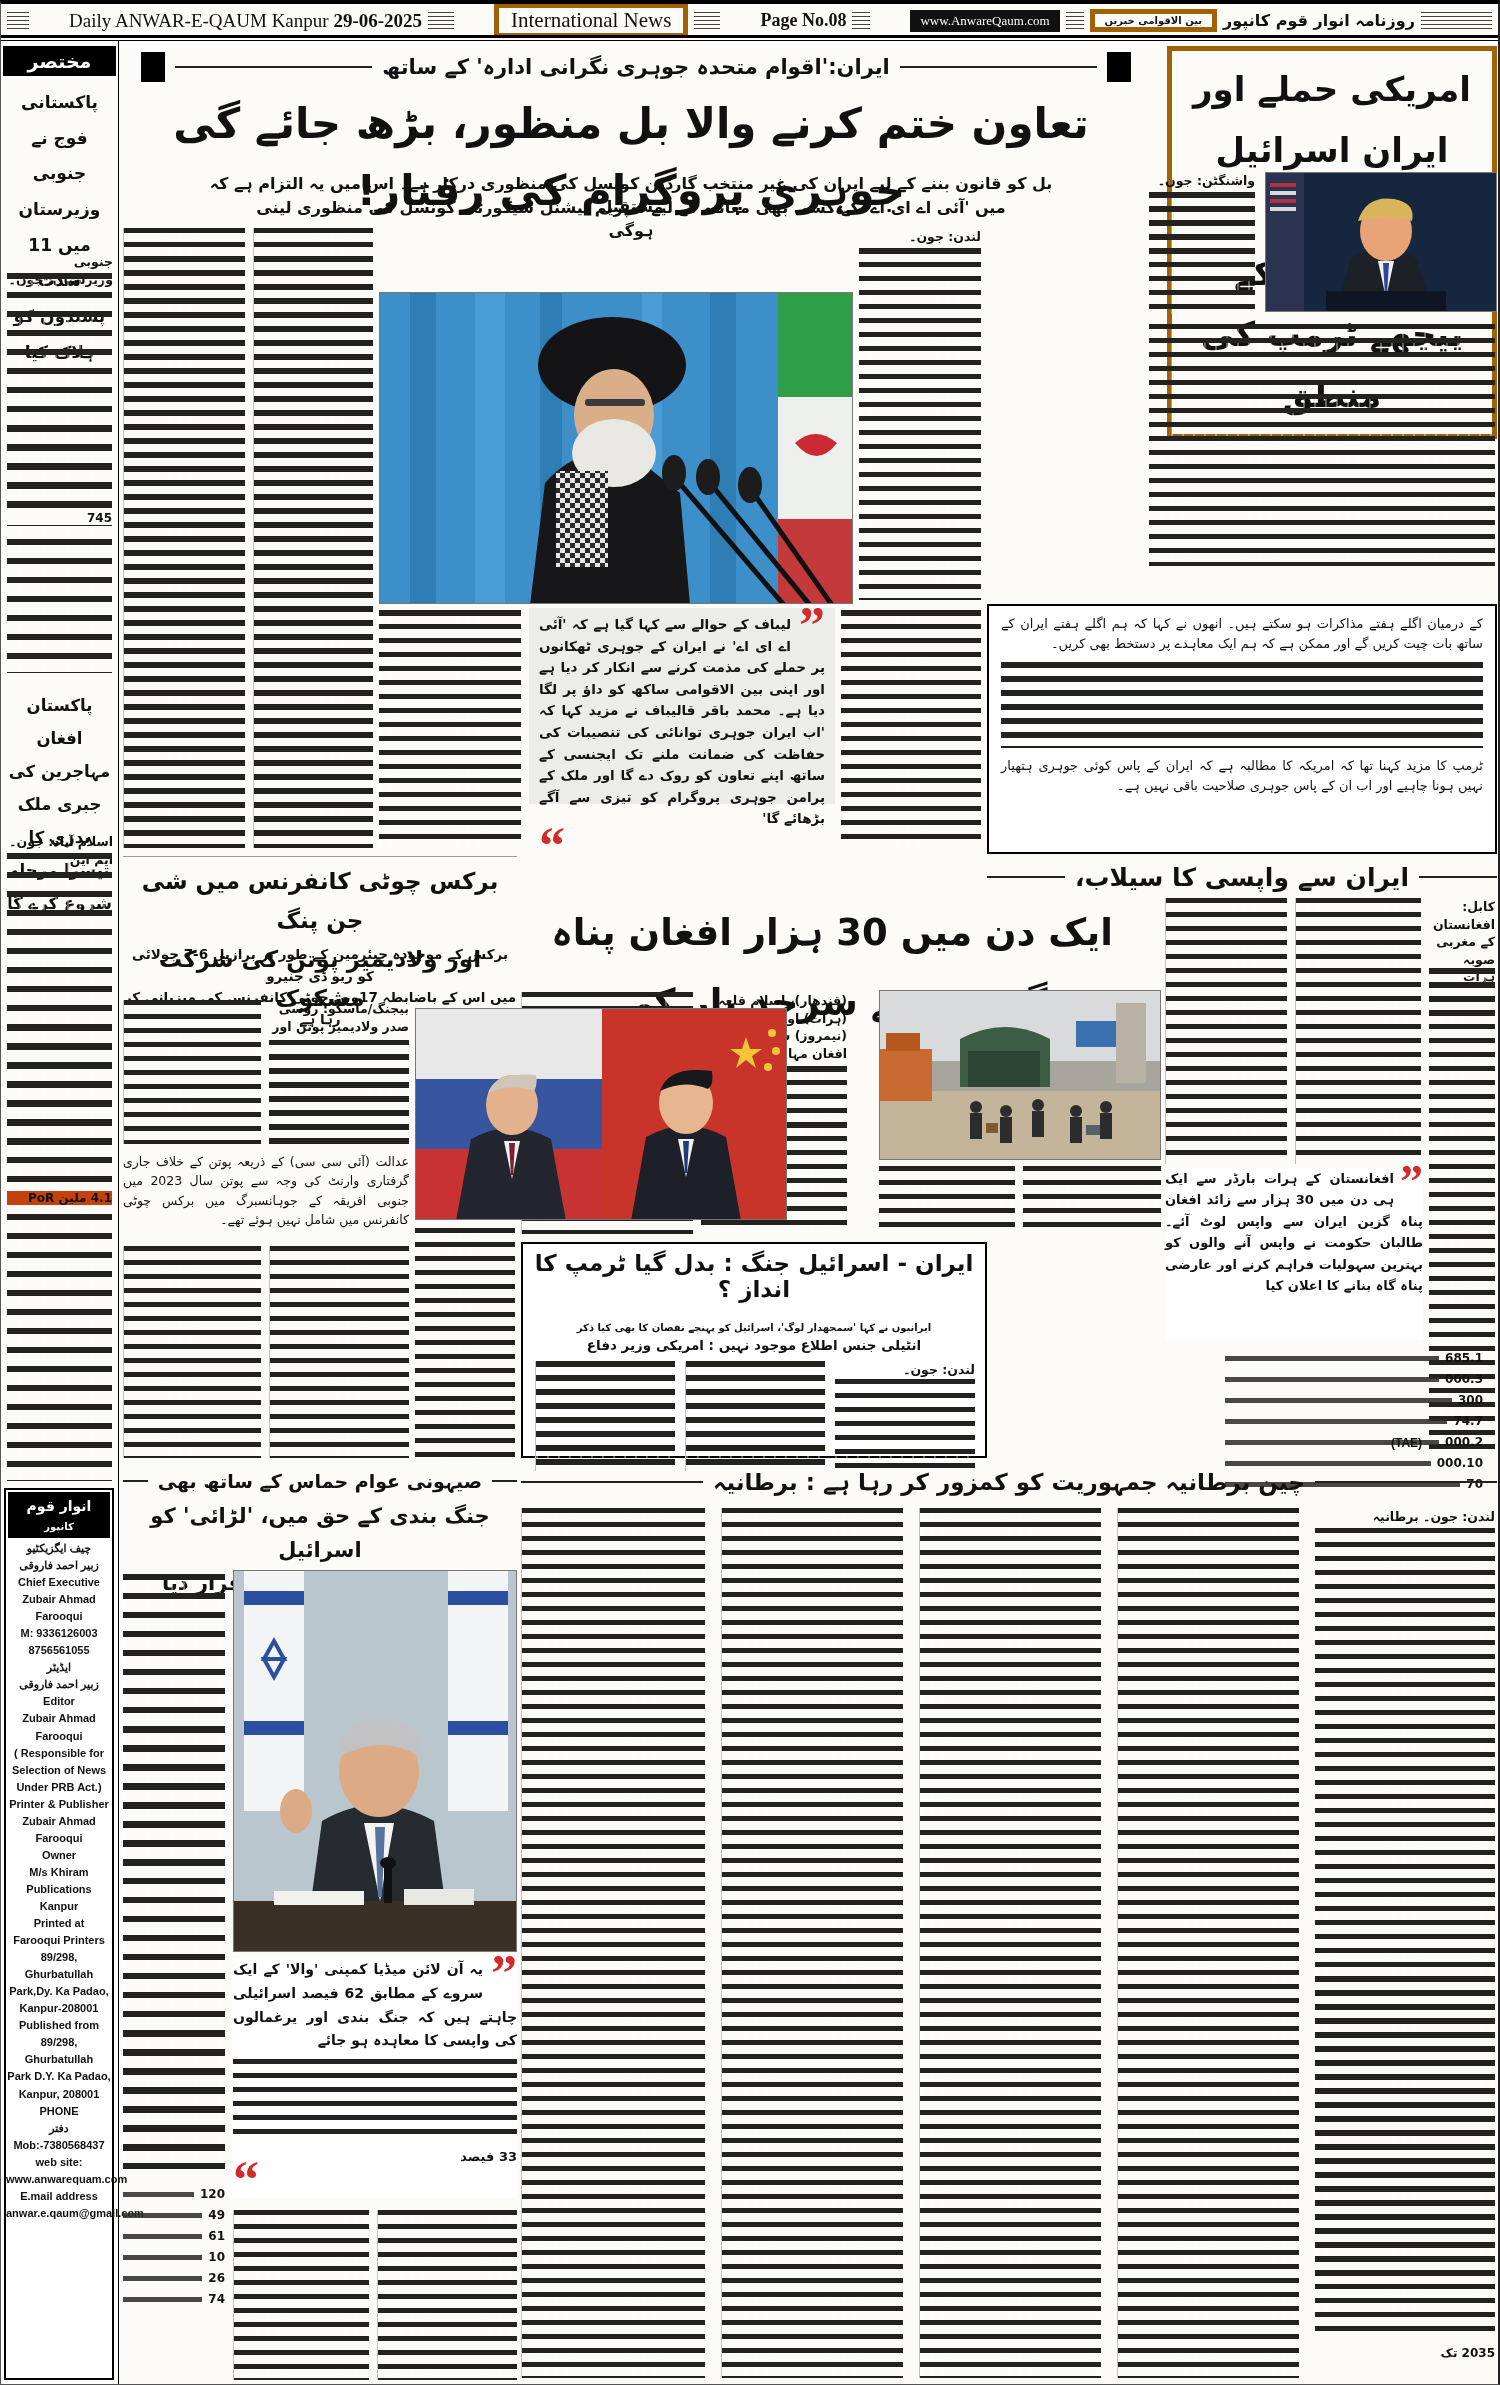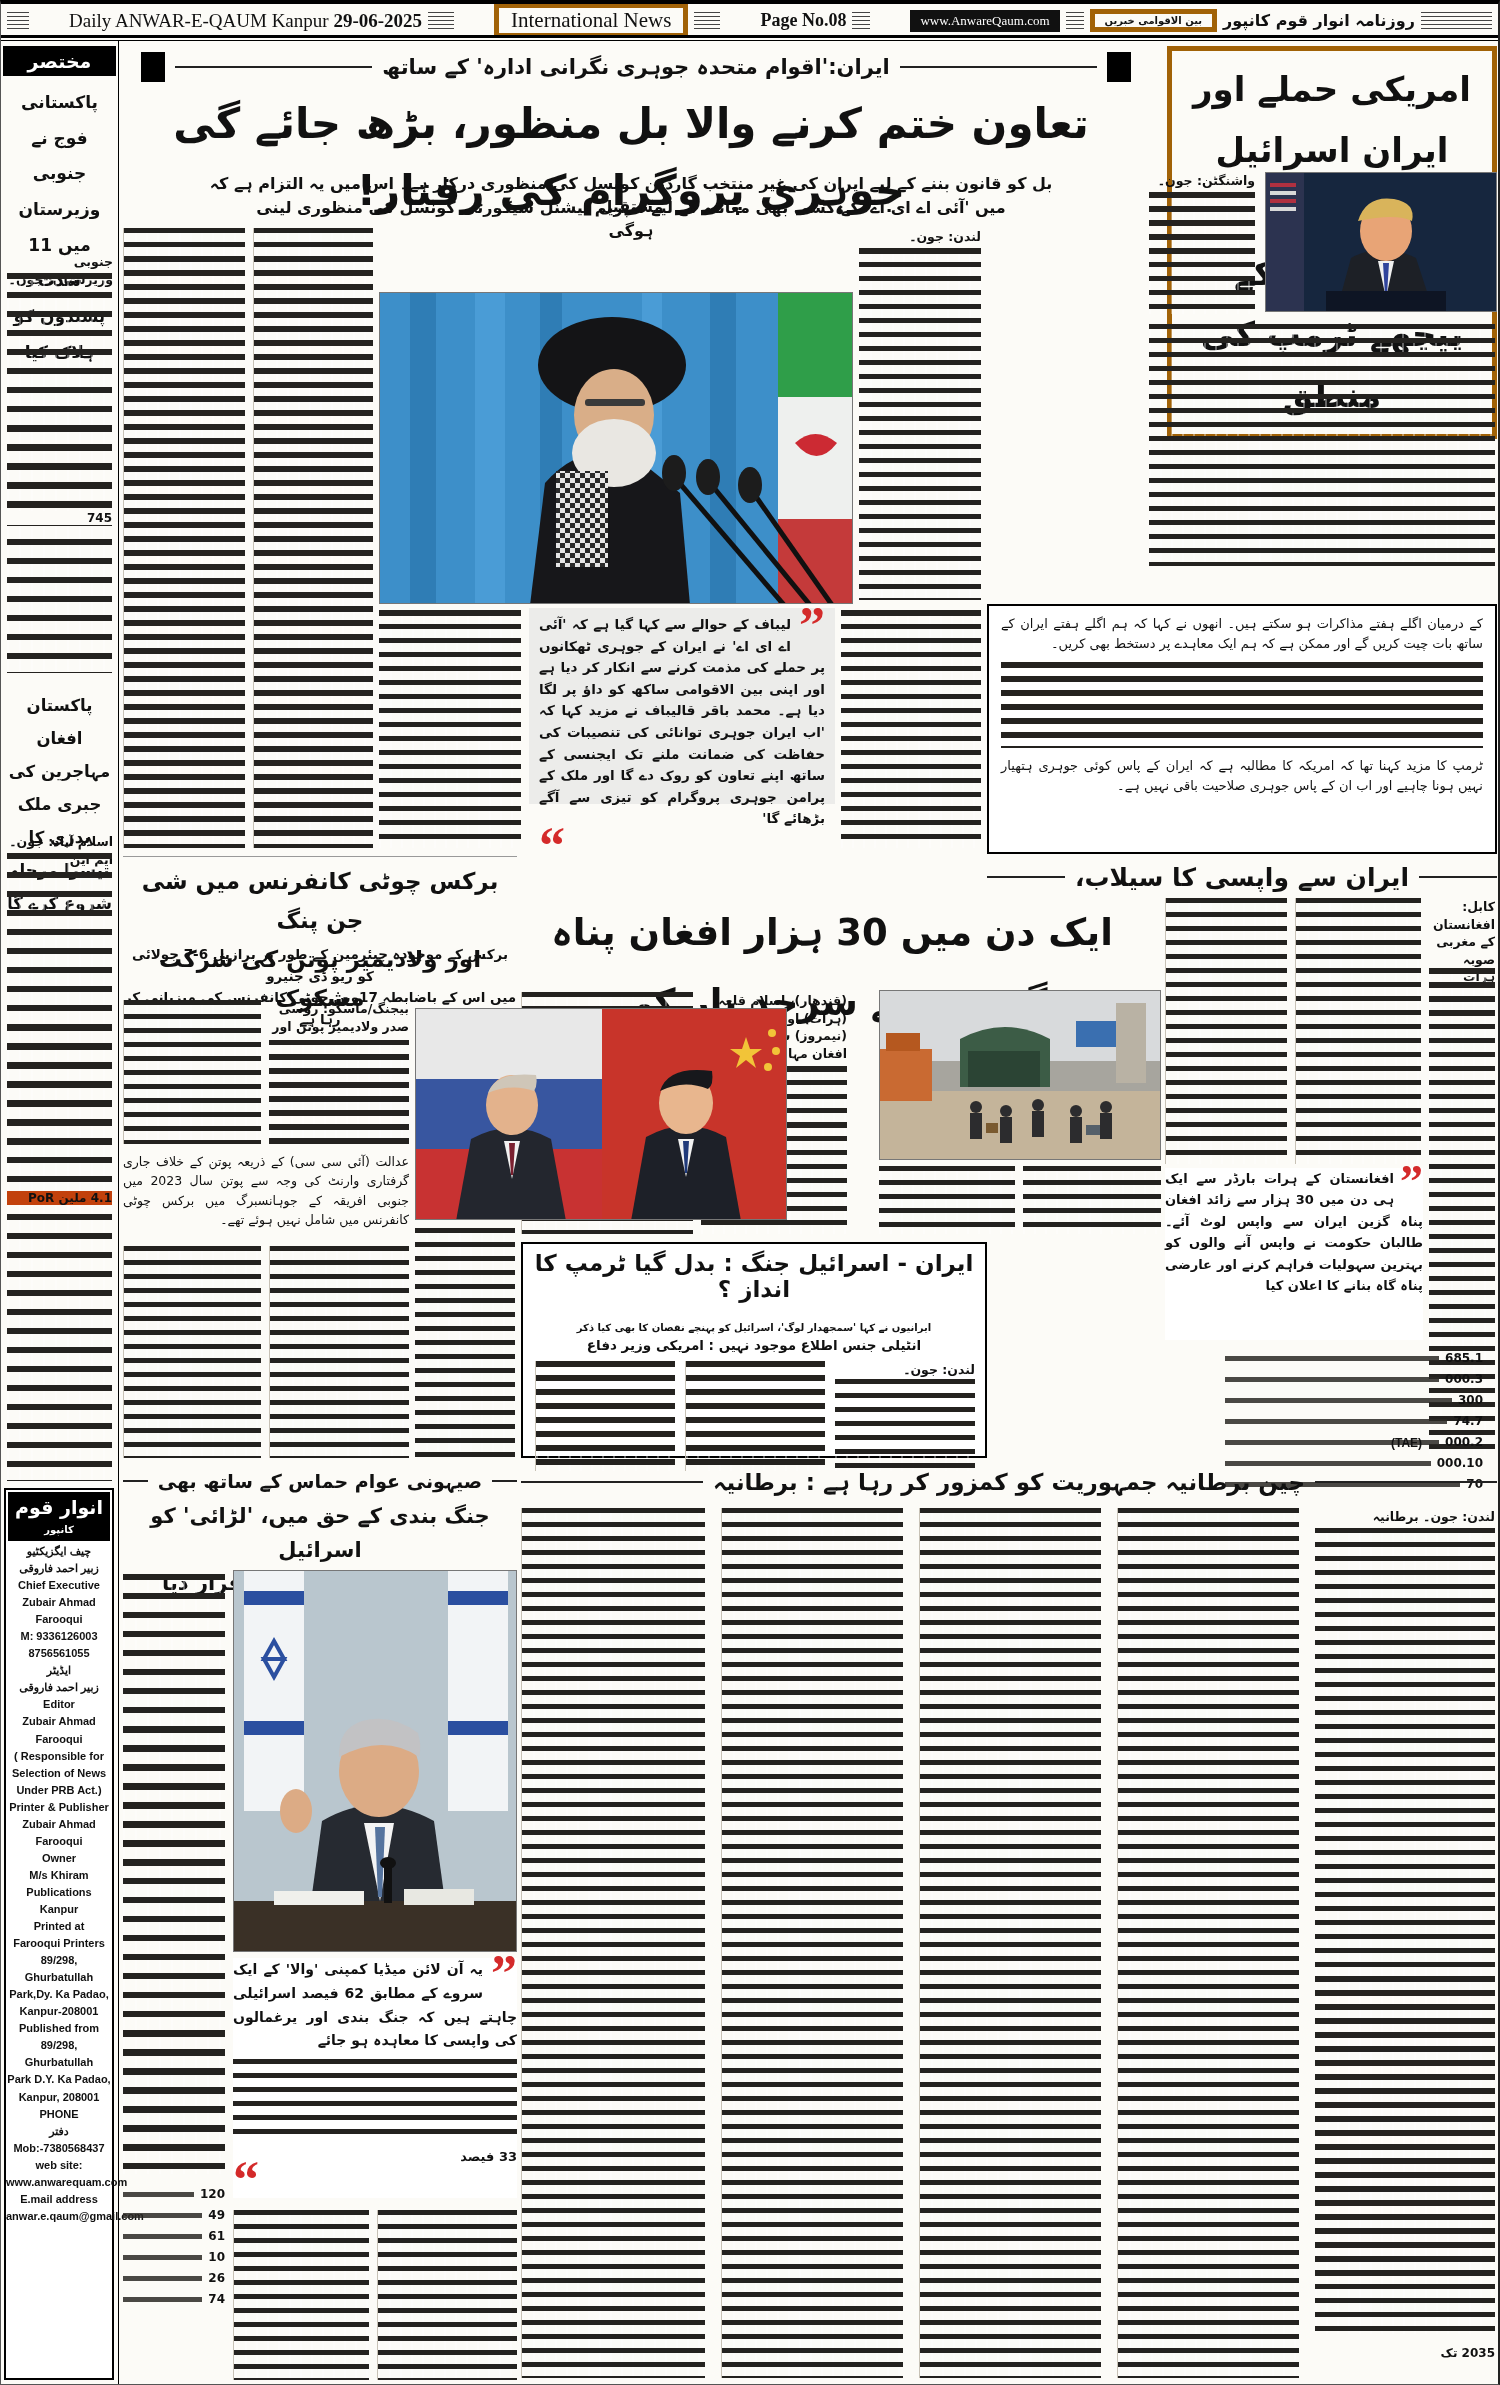--- a/index.html
+++ b/index.html
@@ -59,21 +59,21 @@
     <div class="abs leadtxt" style="left:5px;right:5px;top:212px;">جنوبی وزیرستان: جون۔</div>
     <div class="abs gk-s" style="left:6px;right:6px;top:232px;height:400px;"></div>
     <div class="abs numline" style="left:6px;right:6px;top:470px;background:#fcfbf7;">745</div>
     <div class="abs hd ctr" style="left:3px;right:3px;top:648px;font-size:16.5px;line-height:2.0;">پاکستان افغان مہاجرین کی جبری ملک بدری کا تیسرا مرحلہ شروع کرے گا</div>
     <div class="abs leadtxt" style="left:5px;right:5px;top:792px;">اسلام آباد: جون۔ ایم این</div>
     <div class="abs gk-s" style="left:6px;right:6px;top:812px;height:628px;"></div>
     <div class="abs numline" style="left:6px;right:6px;top:1150px;background:#c2410c;">4.1 ملین PoR</div>
 
     <div class="abs ctr" style="left:3px;right:4px;top:1447px;bottom:4px;border:2px solid #000;background:#fff;">
       <div style="background:#000;color:#fff;padding:4px 2px;margin:2px;">
-        <span class="hd" style="font-size:19px;">انوار قوم</span>
+        <span class="hd" style="font-size:14px;">انوار قوم</span>
         <span class="hd" style="font-size:10px;">کانپور</span>
       </div>
       <div>
           <div class="pub-line">چیف ایگزیکٹیو</div>
           <div class="pub-line">زبیر احمد فاروقی</div>
           <div class="pub-line">Chief Executive</div>
           <div class="pub-line">Zubair Ahmad Farooqui</div>
           <div class="pub-line">M:  9336126003</div>
           <div class="pub-line">8756561055</div>
           <div class="pub-line">ایڈیٹر</div>

